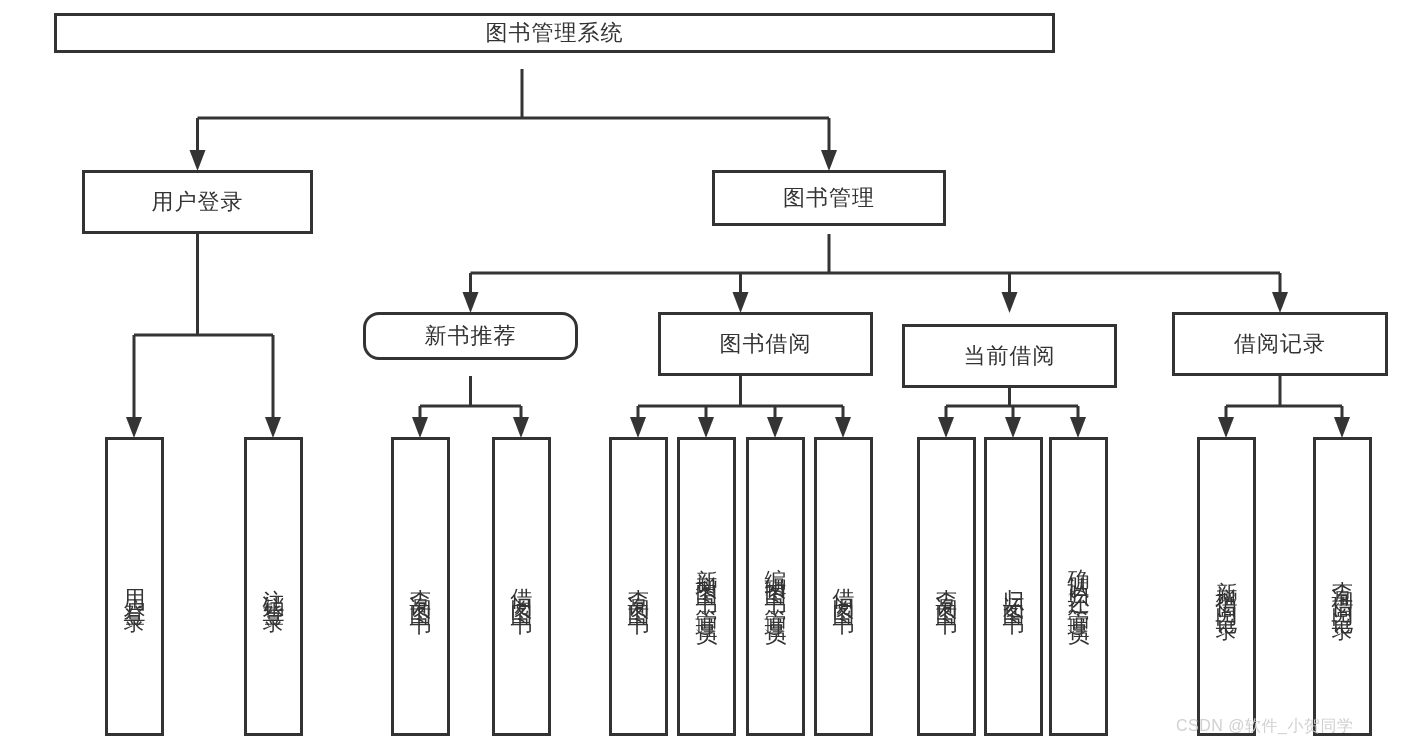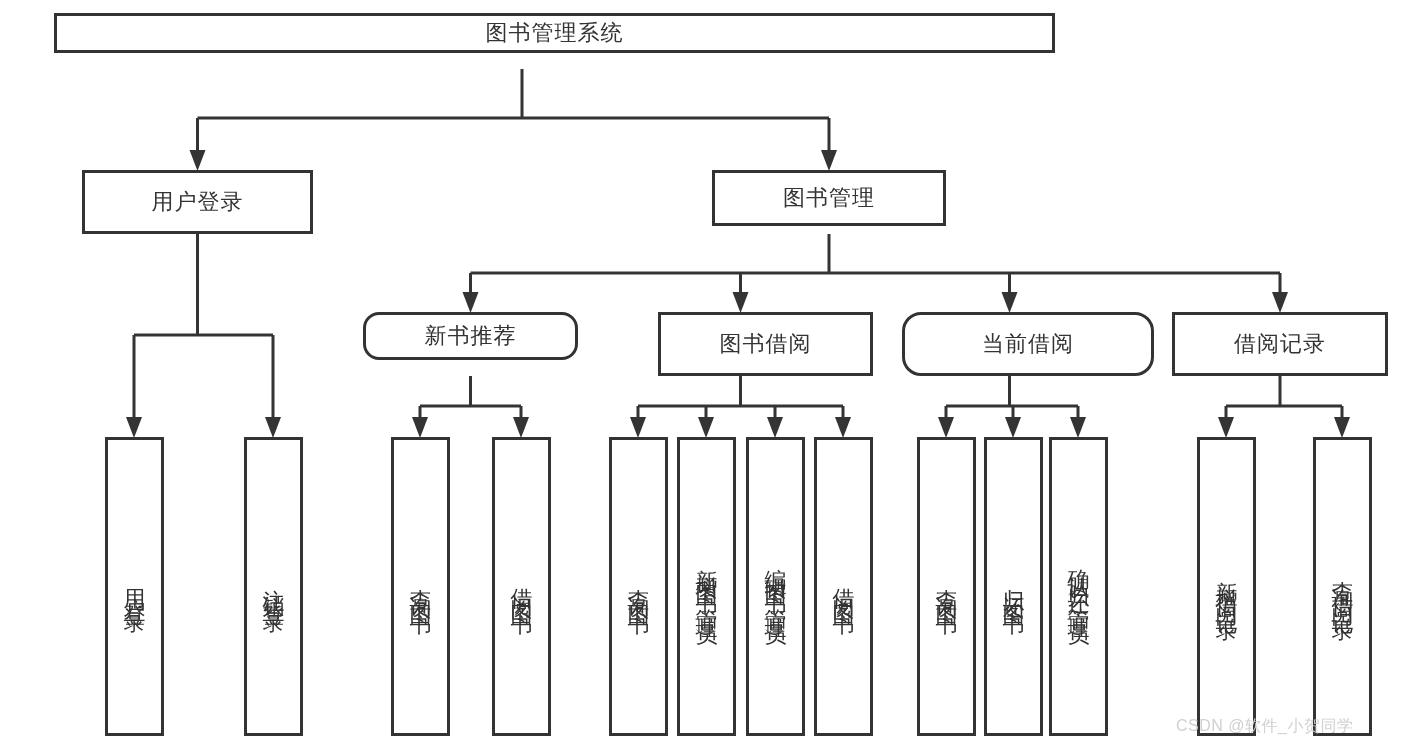--- a/index.html
+++ b/index.html
@@ -125,21 +125,21 @@
   <div class="node hbox" style="left:712px; top:170px; width:234px; height:56px;">
     <span class="lbl">图书管理</span>
   </div>
 
   <div class="node hbox" style="left:363px; top:312px; width:215px; height:48px;border-radius:16px;">
     <span class="lbl">新书推荐</span>
   </div>
   <div class="node hbox" style="left:658px; top:312px; width:215px; height:64px;">
     <span class="lbl">图书借阅</span>
   </div>
-  <div class="node hbox" style="left:902px; top:312px; width:252px; height:64px;border-radius:19px;">
+  <div class="node hbox" style="left:902px; top:324px; width:215px; height:64px;">
     <span class="lbl">当前借阅</span>
   </div>
   <div class="node hbox" style="left:1172px; top:312px; width:216px; height:64px;">
     <span class="lbl">借阅记录</span>
   </div>
 
   <div class="node vbox" style="left:105px; top:437px; width:59px; height:299px;">
     <span class="lbl">用户登录</span>
   </div>
   <div class="node vbox" style="left:244px; top:437px; width:59px; height:299px;">

